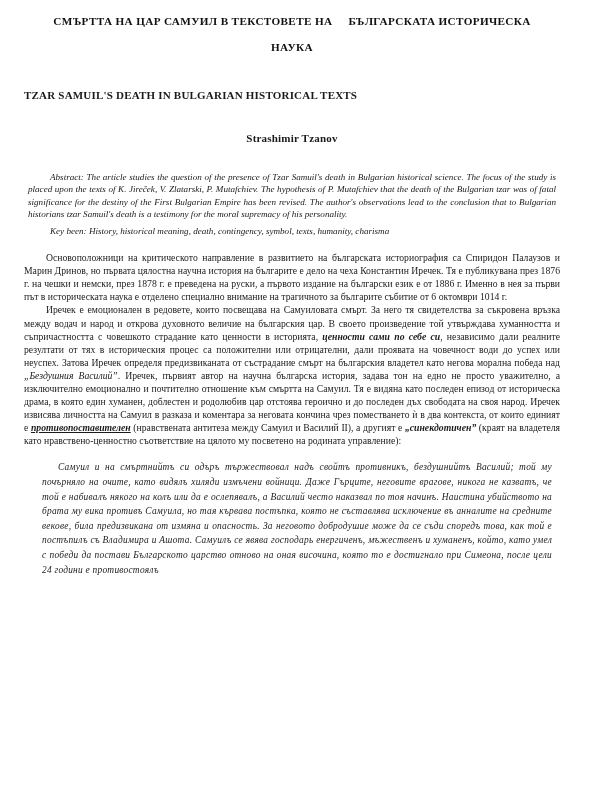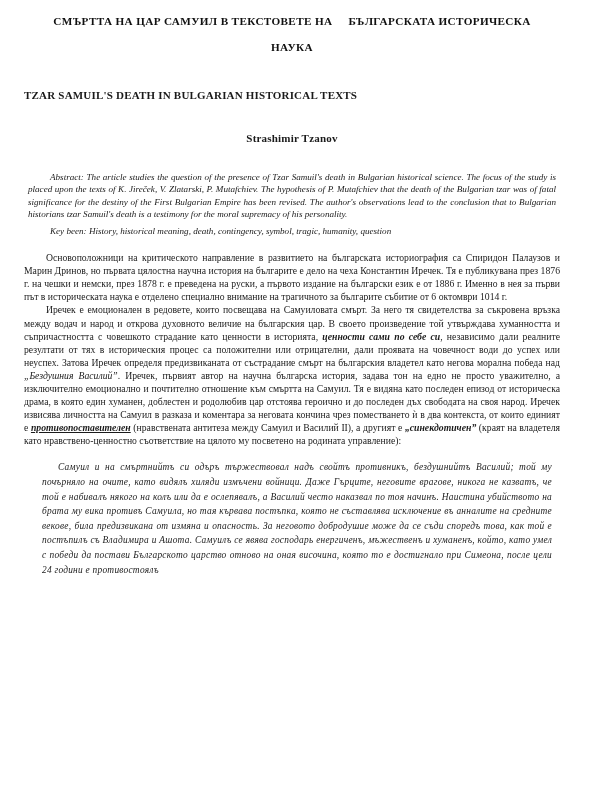--- a/index.html
+++ b/index.html
@@ -155,21 +155,21 @@
     </div>
 
 
     <div class="doc-title-en">TZAR SAMUIL'S DEATH IN BULGARIAN HISTORICAL TEXTS</div>
 
     <div class="author-lat">Strashimir Tzanov</div>
   </div>
 
   <div class="abstract-block">
     <p><span class="lead">Abstract:</span><span> The article studies the question of the presence of Tzar Samuil's death in Bulgarian historical science. The focus of the study is placed upon the texts of K. Jireček, V. Zlatarski, P. Mutafchiev. The hypothesis of P. Mutafchiev that the death of the Bulgarian tzar was of fatal significance for the destiny of the First Bulgarian Empire has been revised. The author's observations lead to the conclusion that to Bulgarian historians tzar Samuil's death is a testimony for the moral supremacy of his personality.</span></p>
-    <p class="keywords"><span>Key been:</span><span> History, historical meaning, death, contingency, symbol, tragic, humanity, question</span></p>
+    <p class="keywords"><span>Key been:</span><span> History, historical meaning, death, contingency, symbol, texts, humanity, charisma</span></p>
   </div>
 
   <div class="body-block">
     <p>Основоположници на критическото направление в развитието на българската историография са Спиридон Палаузов и Марин Дринов, но първата цялостна научна история на българите е дело на чеха Константин Иречек. Тя е публикувана през 1876 г. на чешки и немски, през 1878 г. е преведена на руски, а първото издание на български език е от 1886 г. Именно в нея за първи път в историческата наука е отделено специално внимание на трагичното за българите събитие от 6 октомври 1014 г.</p>
     <p><span>Иречек е емоционален в редовете, които посвещава на Самуиловата смърт. За него тя свидетелства за съкровена връзка между водач и народ и открова духовното величие на българския цар. В своето произведение той утвърждава хуманността и съпричастността с човешкото страдание като ценности в историята, </span><span class="bi">ценности сами по себе си</span><span>, независимо дали реалните резултати от тях в историческия процес са положителни или отрицателни, дали проявата на човечност води до успех или неуспех. Затова Иречек определя предизвиканата от състрадание смърт на българския владетел като негова морална победа над </span><em class="ital">„Бездушния Василий”</em><span>. Иречек, първият автор на научна българска история, задава тон на едно не просто уважително, а изключително емоционално и почтително отношение към смъртта на Самуил. Тя е видяна като последен епизод от историческа драма, в която един хуманен, доблестен и родолюбив цар отстоява героично и до последен дъх свободата на своя народ. Иречек извисява личността на Самуил в разказа и коментара за неговата кончина чрез поместването ѝ в два контекста, от които единият е </span><span class="biu">противопоставителен</span><span> (нравствената антитеза между Самуил и Василий II), а другият е </span><span class="bi">„синекдотичен”</span><span> (краят на владетеля като нравствено-ценностно съответствие на цялото му посветено на родината управление):</span></p>
   </div>
 
   <div class="quote-block">
     <p>Самуил и на смъртнийтъ си одъръ тържествовал надъ свойтъ противникъ, бездушнийтъ Василий; той му почърняло на очите, като видялъ хиляди измъчени войници. Даже Гърците, неговите врагове, никога не казватъ, че той е набивалъ някого на колъ или да е ослепявалъ, а Василий често наказвал по тоя начинъ. Наистина убийството на брата му вика противъ Самуила, но тая кървава постъпка, която не съставлява исключение въ анналите на средните векове, била предизвикана от измяна и опасность. За неговото добродушие може да се съди споредъ това, как той е постъпилъ съ Владимира и Ашота. Самуилъ се явява господарь енергиченъ, мъжественъ и хуманенъ, който, като умел с победи да постави Българското царство отново на оная височина, която то е достигнало при Симеона, после цели 24 години е противостоялъ</p>
   </div>

